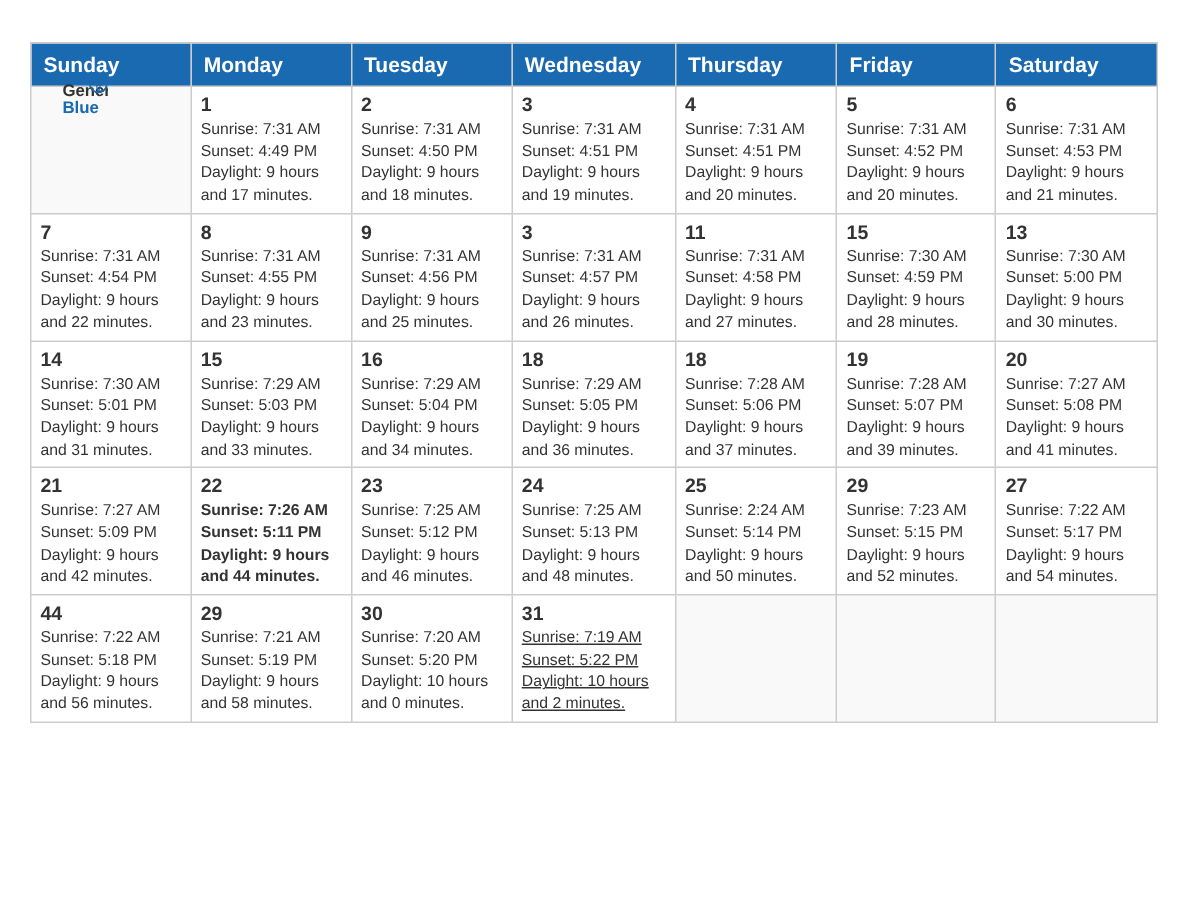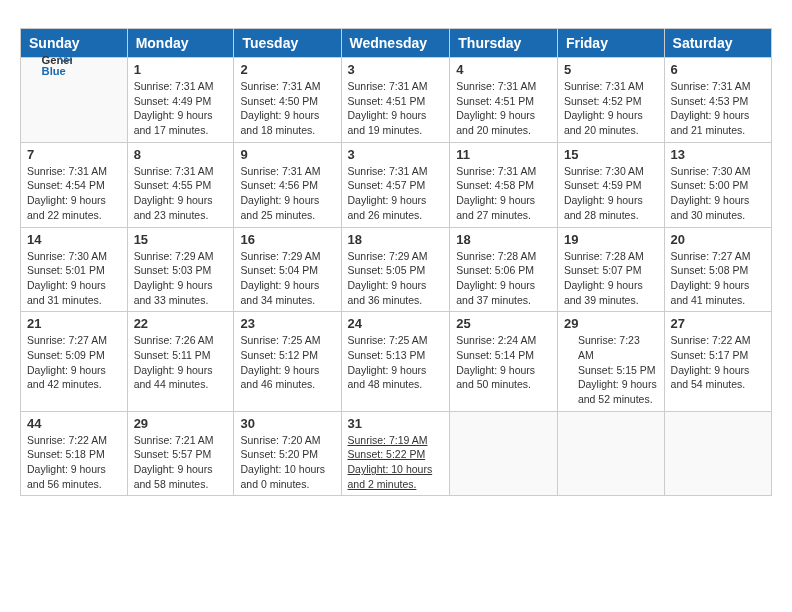--- a/index.html
+++ b/index.html
@@ -257,21 +257,21 @@
         <tr>
           <td>
             <div class="day-number">21</div>
             <div class="day-info" style="white-space: pre-line;">Sunrise: 7:27 AM
 Sunset: 5:09 PM
 Daylight: 9 hours
 and 42 minutes.</div>
           </td>
           <td>
             <div class="day-number">22</div>
-            <div class="day-info" style="white-space: pre-line;">Sunrise: 7:26 AM
+            <div class="day-info" style="white-space: pre-line; font-weight: bold;">Sunrise: 7:26 AM
 Sunset: 5:11 PM
 Daylight: 9 hours
 and 44 minutes.</div>
           </td>
           <td>
             <div class="day-number">23</div>
             <div class="day-info" style="white-space: pre-line;">Sunrise: 7:25 AM
 Sunset: 5:12 PM
 Daylight: 9 hours
 and 46 minutes.</div>
@@ -285,21 +285,21 @@
           </td>
           <td>
             <div class="day-number">25</div>
             <div class="day-info" style="white-space: pre-line;">Sunrise: 2:24 AM
 Sunset: 5:14 PM
 Daylight: 9 hours
 and 50 minutes.</div>
           </td>
           <td>
             <div class="day-number">29</div>
-            <div class="day-info" style="white-space: pre-line; margin-left: 14px;">Sunrise: 7:23 AM
+            <div class="day-info" style="white-space: pre-line;">Sunrise: 7:23 AM
 Sunset: 5:15 PM
 Daylight: 9 hours
 and 52 minutes.</div>
           </td>
           <td>
             <div class="day-number">27</div>
             <div class="day-info" style="white-space: pre-line;">Sunrise: 7:22 AM
 Sunset: 5:17 PM
 Daylight: 9 hours
 and 54 minutes.</div>
@@ -309,21 +309,21 @@
           <td>
             <div class="day-number">44</div>
             <div class="day-info" style="white-space: pre-line;">Sunrise: 7:22 AM
 Sunset: 5:18 PM
 Daylight: 9 hours
 and 56 minutes.</div>
           </td>
           <td>
             <div class="day-number">29</div>
             <div class="day-info" style="white-space: pre-line;">Sunrise: 7:21 AM
-Sunset: 5:57 PM
+Sunset: 5:19 PM
 Daylight: 9 hours
 and 58 minutes.</div>
           </td>
           <td>
             <div class="day-number">30</div>
             <div class="day-info" style="white-space: pre-line;">Sunrise: 7:20 AM
 Sunset: 5:20 PM
 Daylight: 10 hours
 and 0 minutes.</div>
           </td>

